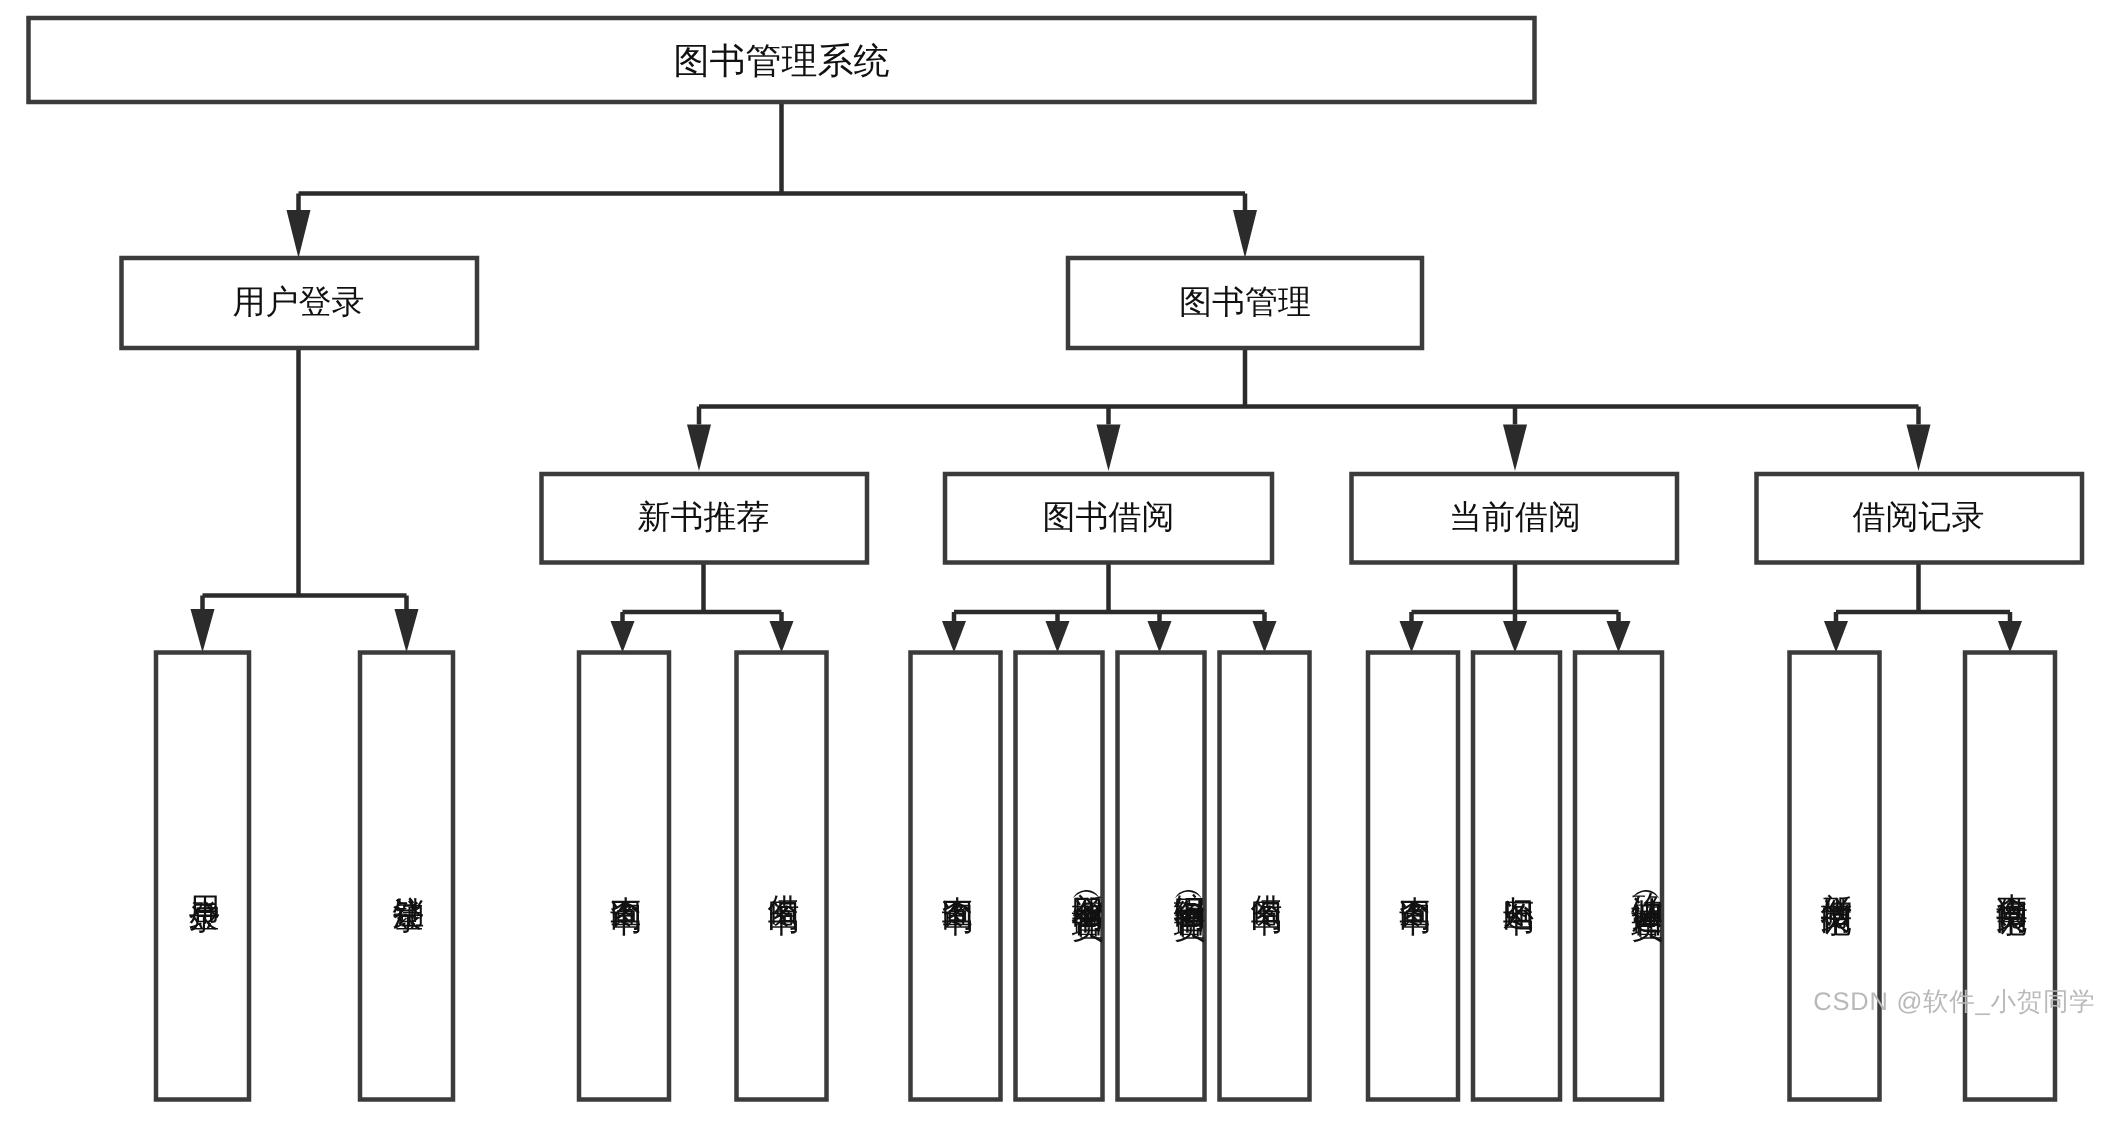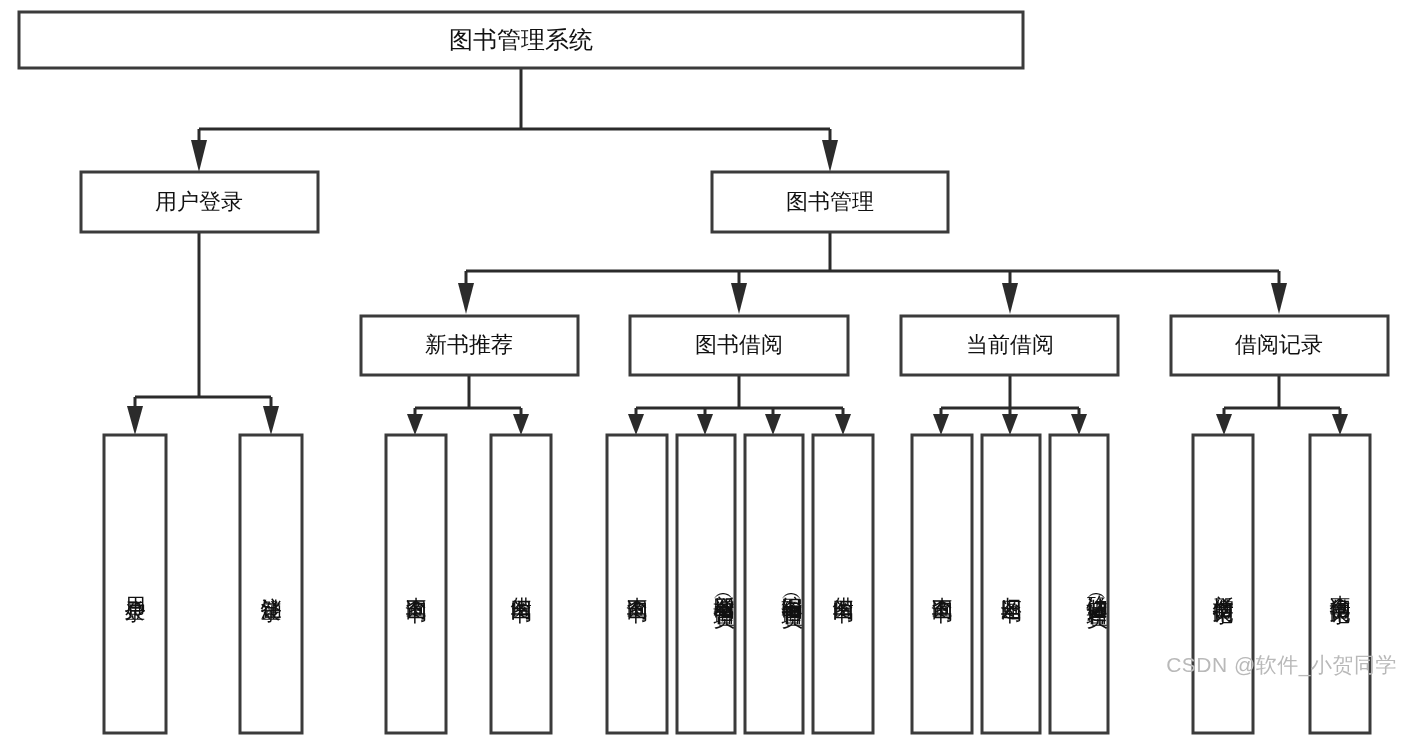--- a/index.html
+++ b/index.html
@@ -73,21 +73,21 @@
     pointer-events: none;
   }
   .vlabel.center {
     align-items: center;
   }
   #watermark {
     position: absolute;
     right: 8px;
     bottom: 4px;
     font-family: "Liberation Sans", "DejaVu Sans", sans-serif;
-    font-size: 21px;
+    font-size: 17px;
     color: #b9b9b9;
     letter-spacing: 0.5px;
     white-space: nowrap;
   }
 </style>
 </head>
 <body>
 
 <div id="diagram-root">
 

